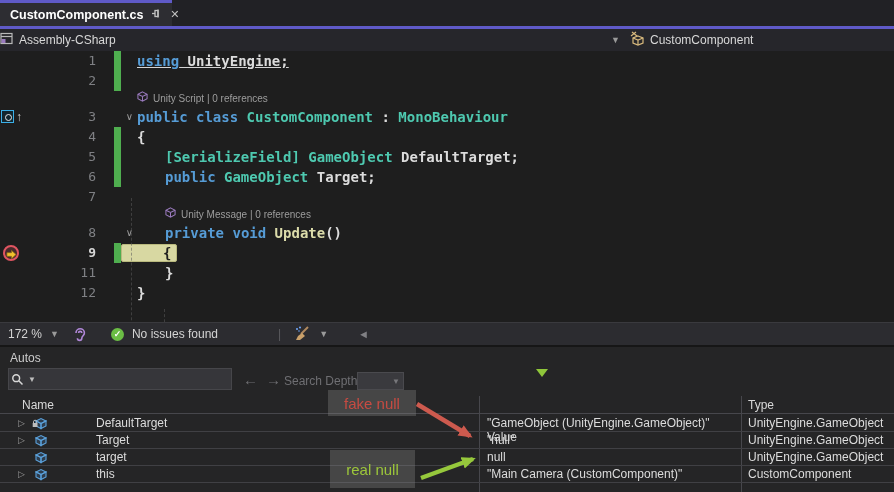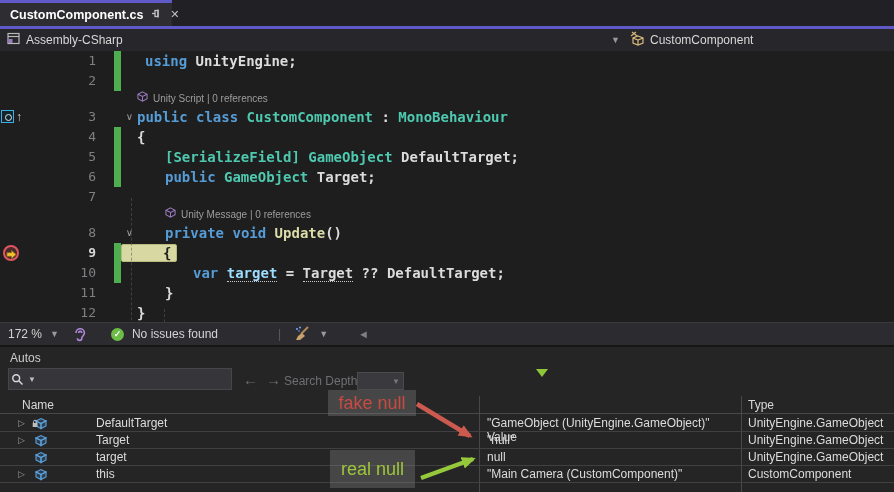--- a/index.html
+++ b/index.html
@@ -12,21 +12,21 @@
   
   .tabstrip { position:absolute; left:0; top:0; width:894px; height:29px; background:#212125; }
   .tabstrip .accent-line { position:absolute; left:0; bottom:0; width:894px; height:3px; background:#5f5ac8; }
   .tab { position:absolute; left:0; top:0; width:172px; height:26px; background:#2d2d32;
          border-top:3px solid #5f5ac8; display:flex; align-items:center; padding:0 6px 0 10px; }
   .tab-title { color:#ffffff; font-weight:bold; font-size:12.5px; white-space:nowrap; }
   .tab-icon { margin-left:8px; color:#c2c2c2; font-size:11px; line-height:1; cursor:pointer; }
   
   .navbar { position:absolute; left:0; top:29px; width:894px; height:22px; background:#26262b;
             display:flex; align-items:center; }
-  .nav-left { display:flex; align-items:center; padding-left:7px; width:630px; }
+  .nav-left { display:flex; align-items:center; width:630px; }
   .nav-left .label { margin-left:6px; color:#d8d8d8; }
   .nav-caret { color:#9a9a9a; font-size:9px; margin-left:auto; padding-right:10px; }
   .nav-right { display:flex; align-items:center; }
   .nav-right .label { margin-left:4px; color:#d8d8d8; }
   
   .editor { position:absolute; left:0; top:51px; width:894px; height:271px; background:#1e1e1e; overflow:hidden; }
   .row { position:relative; width:894px; }
   .row.code { height:20px; line-height:20px; }
   .row.lens { height:16px; line-height:16px; }
   .m-margin { position:absolute; left:0; top:0; width:24px; height:100%; }
@@ -94,21 +94,21 @@
   .g-header { position:absolute; left:0; top:0; width:894px; height:18px; border-bottom:1px solid #47474c; }
   .g-header span { position:absolute; top:2px; color:#d8d8d8; cursor:pointer; }
   .g-row { position:absolute; left:0; width:894px; height:17px; border-bottom:1px solid #404044; cursor:pointer; }
   .g-row .exp { position:absolute; left:18px; top:3px; color:#9a9a9a; font-size:9px; cursor:pointer; }
   .g-row .ric { position:absolute; left:32px; top:0px; }
   .g-row .rname { position:absolute; left:56px; top:1px; color:#dcdcdc;margin-left:40px; }
   .g-row .rval  { position:absolute; left:487px; top:1px; color:#dcdcdc; white-space:nowrap; }
   .g-row .rtype { position:absolute; left:748px; top:1px; color:#dcdcdc; white-space:nowrap; }
   
   .ann { position:absolute; background:rgba(140,140,140,.32); display:flex; align-items:center;
-         justify-content:center; font-size:18px; z-index:5; }
+         justify-content:center; font-size:15px; z-index:5; }
   .ann.fake { left:328px; top:43px; width:88px; height:26px; color:#c74b42; }
   .ann.real { left:330px; top:103px; width:85px; height:38px; color:#9dc73a; }
   .arrows { position:absolute; left:0; top:0; width:894px; height:492px; z-index:6; pointer-events:none; }
 </style>
 </head>
 <body>
 
 <div id="root">
 
   <div class="tabstrip">
@@ -155,21 +155,21 @@
       <span class="label">CustomComponent</span>
     </div>
   </div>
 
   <div class="editor">
     <div>
         <div class="row code">
           <div class="m-margin"></div>
           <div class="m-num">1</div>
           <div class="m-bar"></div>
-          <div class="codetext" style="left: 145px;"><span class="tok kw">using</span><span class="tok pl"> UnityEngine;</span></div>
+          <div class="codetext" style="left: 137px; text-decoration: underline;"><span class="tok kw">using</span><span class="tok pl"> UnityEngine;</span></div>
         </div>
         <div class="row code">
           <div class="m-margin"></div>
           <div class="m-num">2</div>
           <div class="m-bar"></div>
           <div class="codetext" style="left: 137px;"></div>
         </div>
         <div class="row lens">
           <span class="lens-inner" style="left: 137px;"><span><svg width="11" height="11" viewBox="0 0 12 12">
                 <g fill="none" stroke="#9b7bbf" stroke-width="1.1">
@@ -230,26 +230,20 @@
               <svg width="11" height="11" viewBox="0 0 12 12">
                 <polygon points="1,4 6,4 6,1.5 11,6 6,10.5 6,8 1,8" fill="#f2c12e" stroke="#8a6d1a" stroke-width="0.8"></polygon>
               </svg>
             </div>
           </div>
           <div class="m-num cur">9</div>
           <div class="m-bar"></div>
           <div class="exec-box">
             <span>{</span>
           </div>
-        </div>
-        <div class="row code">
-          <div class="m-margin"></div>
-          <div class="m-num">10</div>
-          <div class="m-bar"></div>
-          <div class="codetext" style="left: 193px;"><span class="tok kw">var</span><span class="tok pl"> </span><span class="tok lo u">target</span><span class="tok pl"> = </span><span class="tok pl u">Target</span><span class="tok pl"> ?? </span><span class="tok pl">DefaultTarget;</span></div>
         </div>
         <div class="row code">
           <div class="m-margin"></div>
           <div class="m-num">11</div>
           <div class="codetext" style="left: 165px;"><span class="tok pl">}</span></div>
         </div>
         <div class="row code">
           <div class="m-margin"></div>
           <div class="m-num">12</div>
           <div class="codetext" style="left: 137px;"><span class="tok pl">}</span></div>

